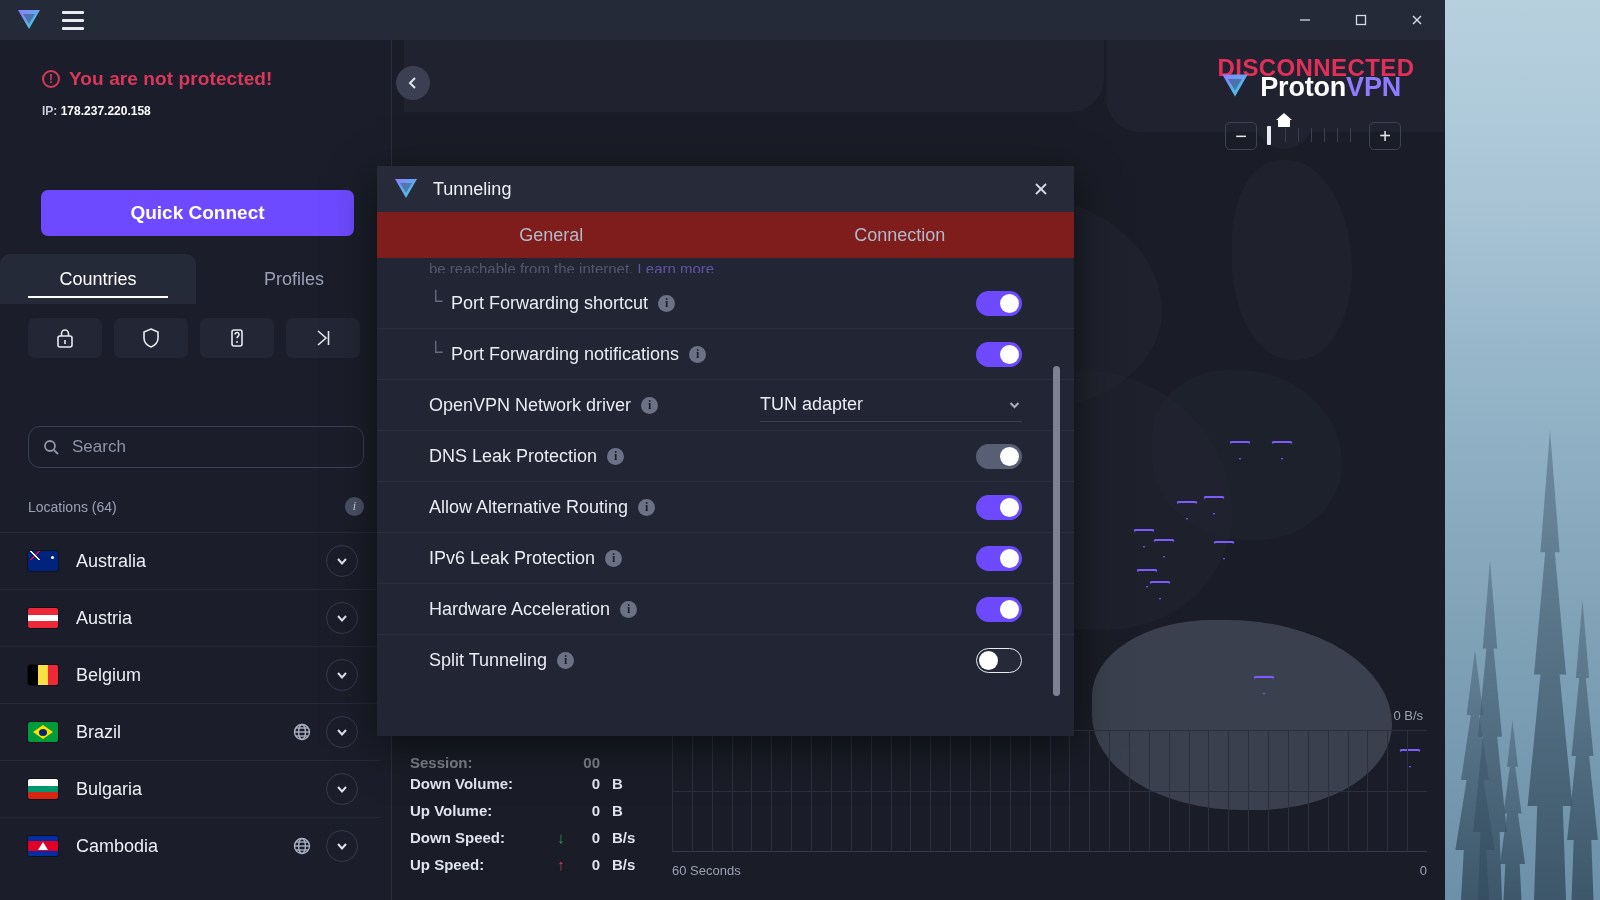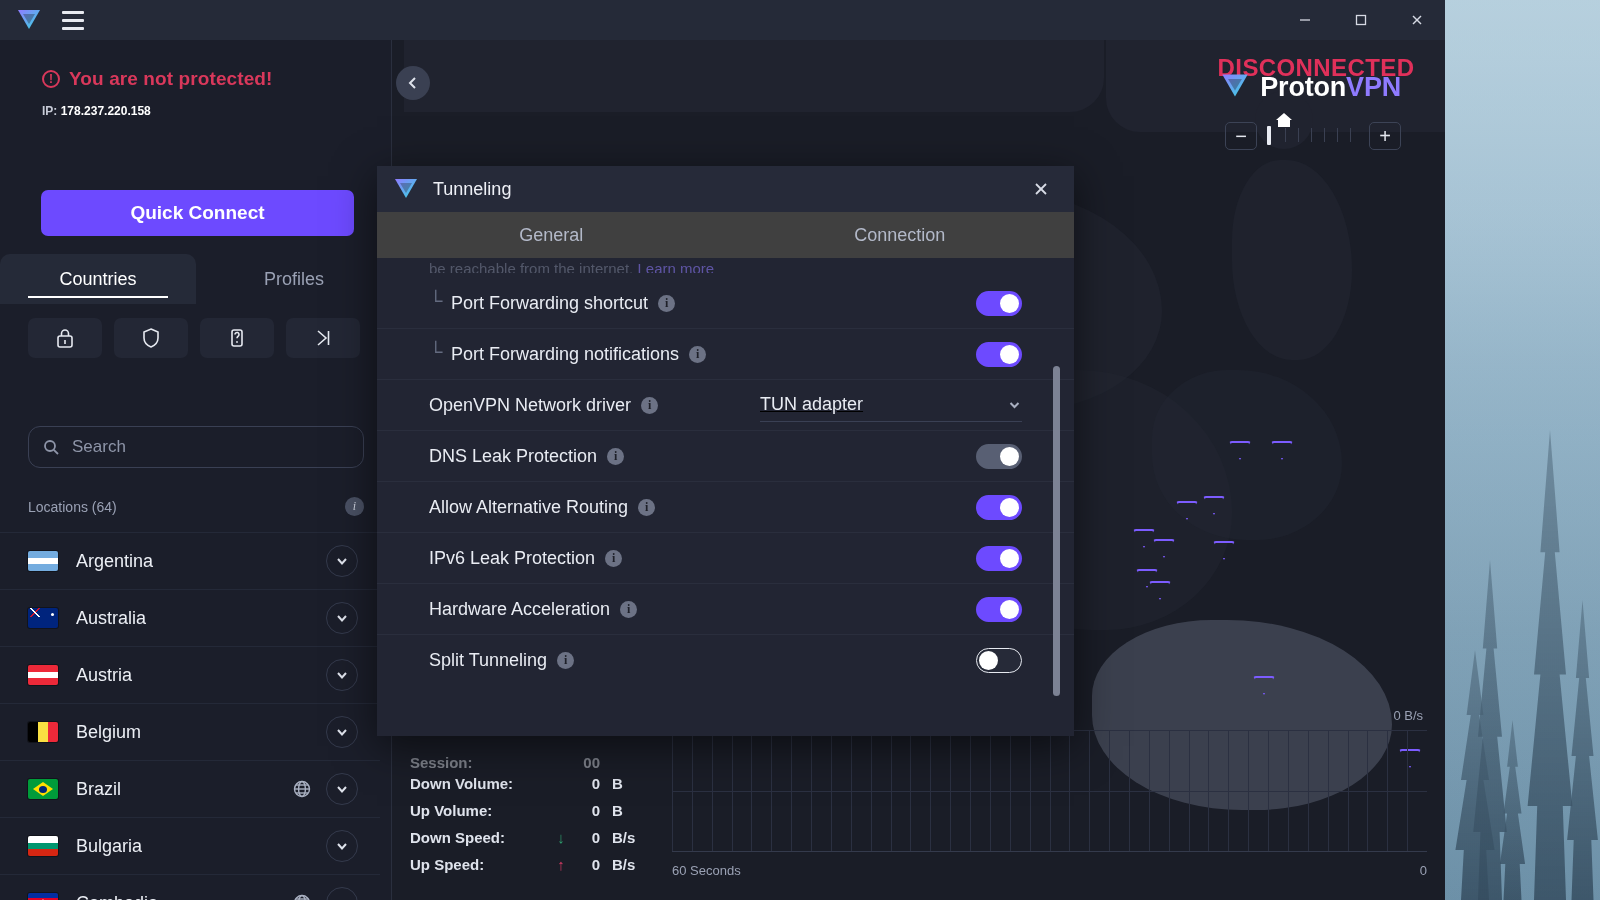--- a/index.html
+++ b/index.html
@@ -183,21 +183,21 @@
 
   
   #dialog { position: absolute; left: 377px; top: 166px; width: 697px; height: 570px;
     background: #222533; box-shadow: 0 10px 40px rgba(0,0,0,.55); }
   #dlg-title { height: 46px; display: flex; align-items: center; padding: 0 16px;
     background: #262a39; }
   #dlg-title .t { margin-left: 14px; font-size: 18px; color: #eef0f6; }
   #dlg-close { margin-left: auto; width: 34px; height: 34px; display: flex;
     align-items: center; justify-content: center; cursor: pointer; }
   #dlg-close svg { stroke: #d8dce7; stroke-width: 1.8; }
-  #dlg-tabs { height: 46px; display: flex; position: relative; background: #404040; }
+  #dlg-tabs { height: 46px; display: flex; position: relative; background: #7f1d1d; }
   .dlg-tab { flex: 1; display: flex; align-items: center; justify-content: center;
     font-size: 18px; color: #b3b9c9; cursor: pointer; }
   .dlg-tab.active { color: #fff; background: #2d3040; border-radius: 14px 0 0 0; }
   #dlg-body { position: absolute; left: 0; right: 0; top: 92px; bottom: 0;
     background: #222533; overflow: hidden; }
   .clipped-note { position: absolute; left: 52px; top: 2px; font-size: 15px; color: #7a8196;
     opacity: .55; height: 13px; overflow: hidden; }
   .clipped-note a { color: #8f7bff; }
   #rows { position: absolute; left: 0; right: 0; top: 20px; }
   .srow { height: 51px; display: flex; align-items: center; padding: 0 52px 0 52px;
@@ -214,21 +214,21 @@
   .toggle .knob { position: absolute; top: 3px; width: 19px; height: 19px; border-radius: 50%;
     background: #fff; }
   .toggle.on { background: #6d4aff; }
   .toggle.on .knob { right: 3px; }
   .toggle.locked { background: #585f73; }
   .toggle.locked .knob { right: 3px; }
   .toggle.off { background: #262a38; border: 1.5px solid #e6e9f0; }
   .toggle.off .knob { left: 2px; top: 2px; }
 
   .select-ctl { width: 262px; display: flex; align-items: center;
-    border-bottom: 1px solid #3a4054; height: 34px; cursor: pointer; text-decoration: underline; }
+    border-bottom: 1px solid #3a4054; height: 34px; cursor: pointer; }
   .select-ctl .val { font-size: 18px; color: #e9ecf3; }
   .select-ctl svg { margin-left: auto; stroke: #a9b0c1; fill: none; stroke-width: 2; }
 
   #dlg-scroll-track { position: absolute; right: 14px; top: 108px; width: 7px; height: 430px; }
   #dlg-scroll-thumb { position: absolute; right: 14px; top: 108px; width: 7px; height: 330px;
     background: #7c8294; border-radius: 4px; cursor: pointer; }
 </style>
 </head>
 <body>
 
@@ -508,31 +508,20 @@
       <input id="search-input" value="" placeholder="Search" style="">
     </div>
 
     <div class="loc-head">
       <div class="lbl">Locations (64)</div>
       <div class="info-dot">i</div>
     </div>
 
     <div id="country-list">
 
-      <div class="country-row">
-        <div class="flag" style="background:linear-gradient(180deg,#74acdf 33%,#fff 33%,#fff 66%,#74acdf 66%)"></div>
-        <div class="country-name">Argentina</div>
-        <div class="row-icons">
-          <div class="chev-btn">
-            <svg width="14" height="14" viewBox="0 0 14 14">
-                <polyline points="3,5 7,9.5 11,5"></polyline>
-              </svg>
-          </div>
-        </div>
-      </div>
 
       <div class="country-row">
         <div class="flag" style="background:#00247d;position:relative">
           <span style="position:absolute;left:0;top:0;width:14px;height:9px;background:linear-gradient(45deg,transparent 44%,#fff 44%,#fff 56%,transparent 56%),linear-gradient(-45deg,transparent 44%,#cf142b 44%,#cf142b 56%,transparent 56%)"></span>
           <span style="position:absolute;right:4px;top:5px;width:3px;height:3px;background:#fff;border-radius:50%"></span>
         </div>
         <div class="country-name">Australia</div>
         <div class="row-icons">
           <div class="chev-btn">
             <svg width="14" height="14" viewBox="0 0 14 14">

